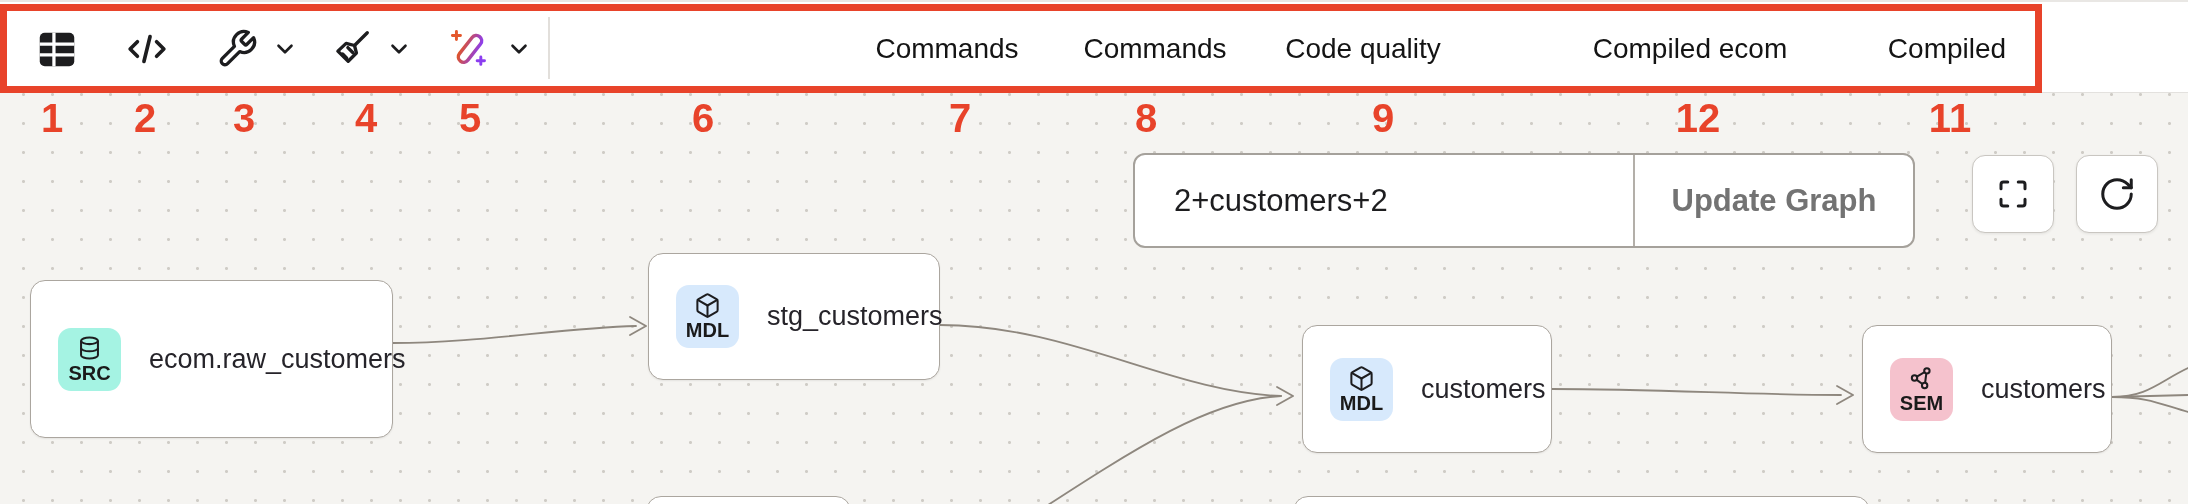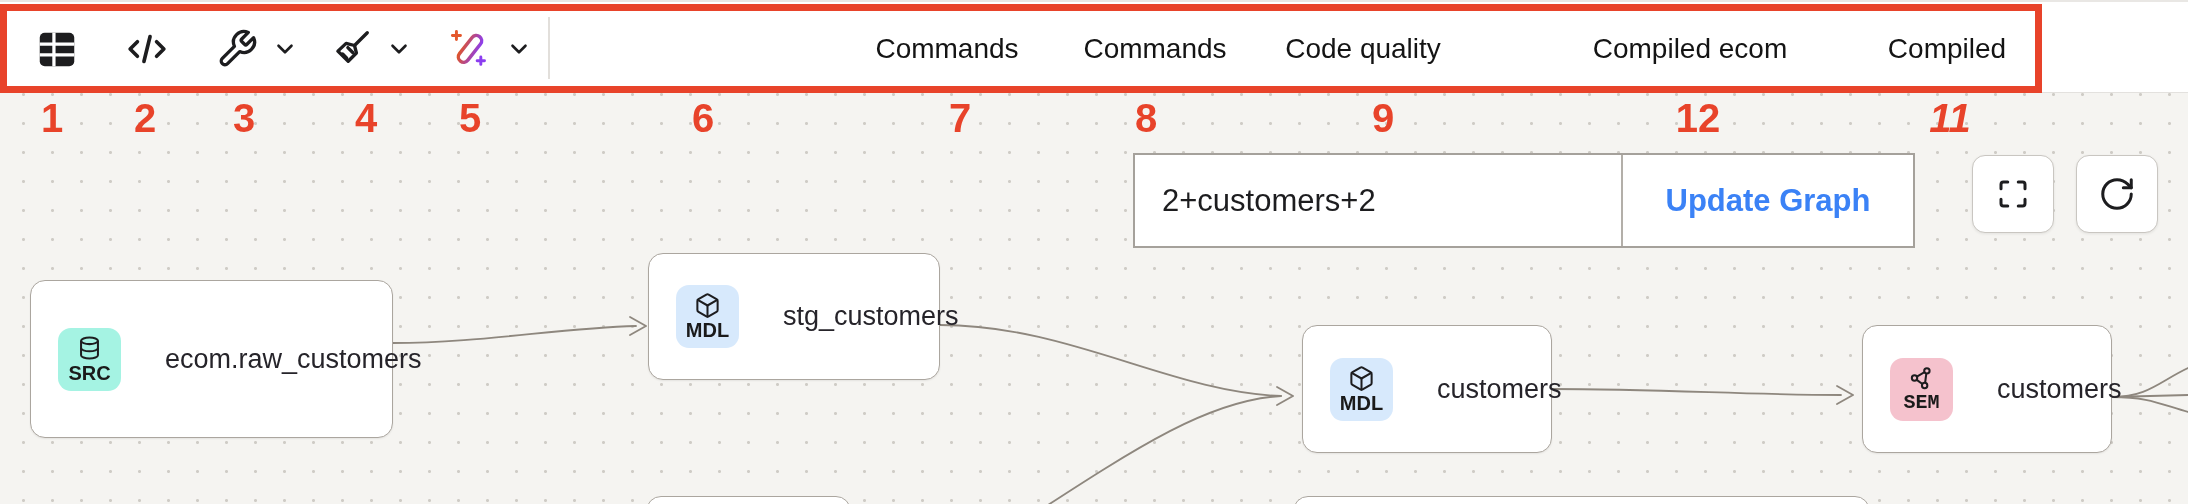--- a/index.html
+++ b/index.html
@@ -54,45 +54,45 @@
     background-image:radial-gradient(circle, #cfccc6 1.3px, transparent 1.6px);
     background-size:29px 29px;
     background-position:9px 16px;
     overflow:hidden;
   }
   .edges-layer { position:absolute; top:0; left:0; }
 
   
   .filter-group {
     position:absolute; left:1133px; top:60px; width:782px; height:95px;
-    background:#ffffff; border:2px solid #a5a19b; border-radius:0;
-    display:flex; align-items:stretch; z-index:5;
+    background:#ffffff; border:2px solid #a5a19b; border-radius:12px;
+    display:flex; align-items:stretch; z-index:5;padding-left:12px;
   }
   .filter-input {
     width:486px; border:none; outline:none; background:transparent;
     font-family:inherit; font-size:31px; color:#1d1d1f; padding:0 0 0 27px;
   }
   .update-graph-btn {
     flex:1; border:none; border-left:2px solid #b3afa9; background:transparent;
-    font-family:inherit; font-size:31px; font-weight:700; color:#3b82f6; cursor:pointer;
+    font-family:inherit; font-size:31px; font-weight:700; color:#737373; cursor:pointer;
   }
   .square-btn {
     position:absolute; top:62px; width:82px; height:78px;
     background:#ffffff; border:1.5px solid #c9c6c1; border-radius:13px;
     display:flex; align-items:center; justify-content:center;
     box-shadow:0 1px 3px rgba(0,0,0,0.08); cursor:pointer; z-index:5;
   }
   .fullscreen-btn { left:1972px; }
   .refresh-btn { left:2076px; }
 
   
   .node {
     position:absolute; background:#ffffff;
     border:1.5px solid #aba69f; border-radius:15px;
-    display:flex; align-items:center; gap:44px; padding-left:27px;
+    display:flex; align-items:center; gap:28px; padding-left:27px;
     box-shadow:0 1px 2px rgba(0,0,0,0.07);
     cursor:pointer; z-index:4;
   }
   .node-badge {
     width:63px; height:63px; border-radius:13px; flex:0 0 auto;
     display:flex; flex-direction:column; align-items:center; justify-content:center;
   }
   .node-badge .badge-label { font-size:20px; font-weight:600; color:#1a1a1a; line-height:22px; }
   .node-label { font-size:27px; color:#26242a; white-space:nowrap; }
   .partial-node {
@@ -173,21 +173,21 @@
 <span class="annotation-number" style="left:52px;">1</span>
 <span class="annotation-number" style="left:145px;">2</span>
 <span class="annotation-number" style="left:244px;">3</span>
 <span class="annotation-number" style="left:366px;">4</span>
 <span class="annotation-number" style="left:470px;">5</span>
 <span class="annotation-number" style="left:703px;">6</span>
 <span class="annotation-number" style="left:960px;">7</span>
 <span class="annotation-number" style="left:1146px;">8</span>
 <span class="annotation-number" style="left:1383px;">9</span>
 <span class="annotation-number" style="left:1698px;">12</span>
-<span class="annotation-number" style="left:1950px;font-style:italic;">11</span>
+<span class="annotation-number" style="left:1950px;">11</span>
 
 <div class="canvas">
 
   <svg class="edges-layer" width="2188" height="411" viewBox="0 0 2188 411" fill="none" stroke="#8e877e" stroke-width="1.8" stroke-linecap="round">
 
     <path d="M 393,250 C 480,250 560,235 636,233"></path>
     <path d="M 646,233 l -16,-9 M 646,233 l -16,9"></path>
 
     <path d="M 940,232 C 1070,232 1170,299 1281,303"></path>
 
@@ -253,21 +253,21 @@
         <path d="M21 16V8a2 2 0 0 0-1-1.73l-7-4a2 2 0 0 0-2 0l-7 4A2 2 0 0 0 3 8v8a2 2 0 0 0 1 1.73l7 4a2 2 0 0 0 2 0l7-4A2 2 0 0 0 21 16z"></path>
         <polyline points="3.3,7 12,12 20.7,7"></polyline>
         <line x1="12" y1="22" x2="12" y2="12"></line>
       </svg>
       <span class="badge-label">MDL</span>
     </div>
     <span class="node-label">customers</span>
   </div>
 
   <div class="node" style="left:1862px; top:232px; width:250px; height:128px;">
-    <div class="node-badge" style="background: rgb(245, 194, 205); font-family: Liberation Mono, monospace;">
+    <div class="node-badge" style="background: rgb(245, 194, 205);">
       <svg width="27" height="27" viewBox="0 0 24 24" fill="none" stroke="#1d1d1f" stroke-width="1.8">
         <circle cx="16.8" cy="5.2" r="2.4"></circle>
         <circle cx="5.8" cy="11.5" r="2.4"></circle>
         <circle cx="14.8" cy="18.2" r="2.4"></circle>
         <line x1="14.7" y1="6.4" x2="7.9" y2="10.3"></line>
         <line x1="7.8" y1="13.2" x2="12.8" y2="16.9"></line>
         <line x1="16.3" y1="7.5" x2="15.2" y2="15.9"></line>
       </svg>
       <span class="badge-label">SEM</span>
     </div>

